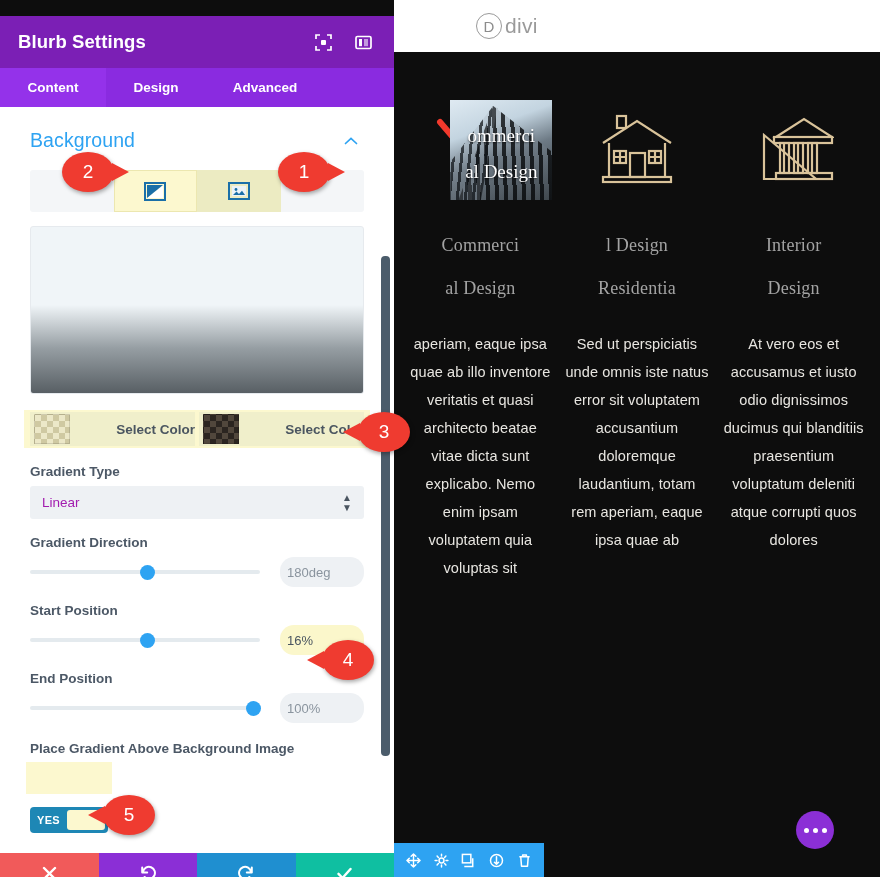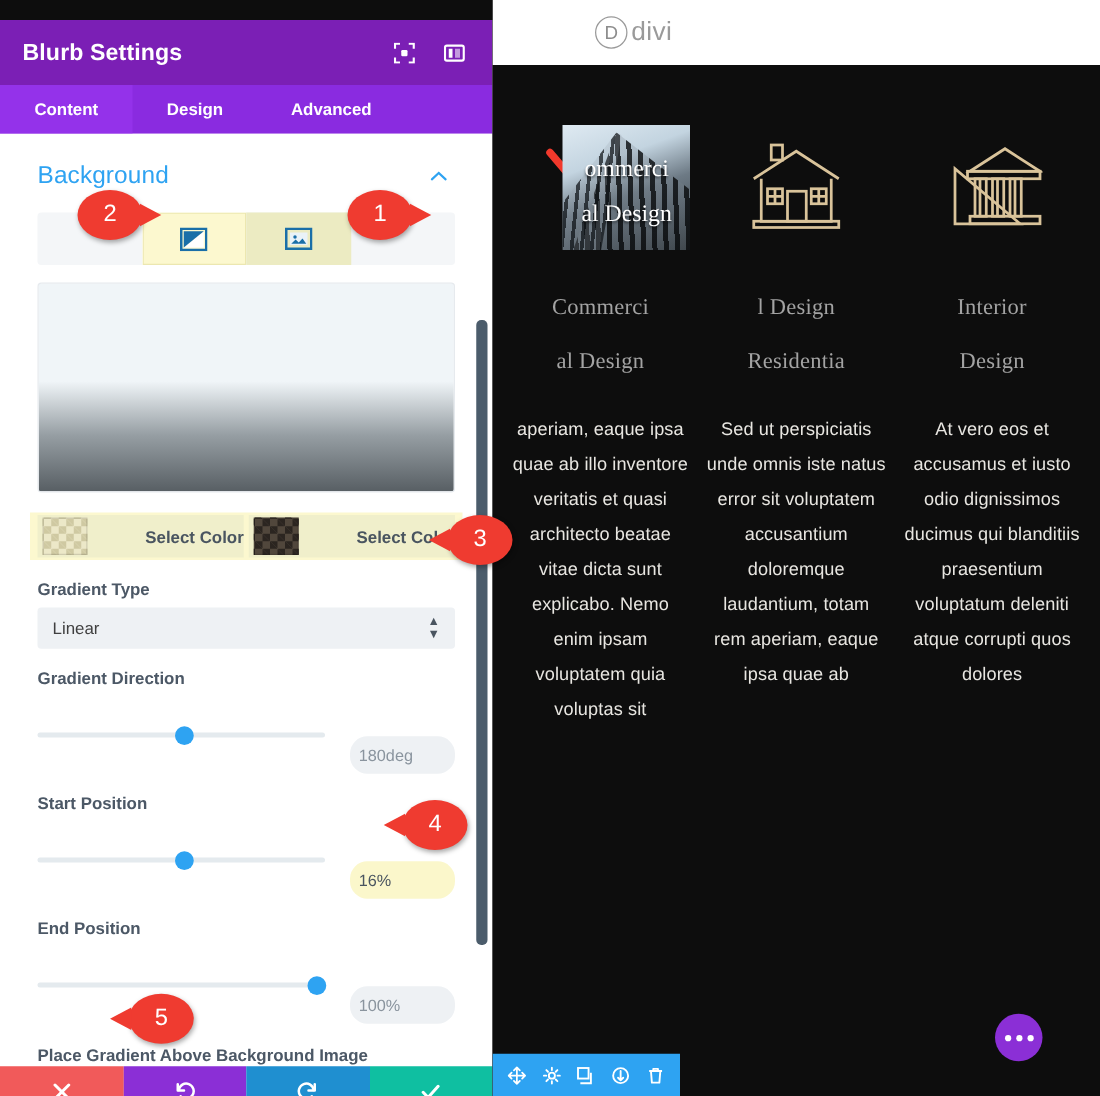--- a/index.html
+++ b/index.html
@@ -134,21 +134,21 @@
     font-size: 13.5px; color: #4c5866; font-weight: bold;
   }
 
   .select-wrap {
     margin: 0 30px;
     height: 33px; background: #eef1f4;
     border-radius: 3px;
     display: flex; align-items: center;
     padding: 0 12px; cursor: pointer;
   }
-  .select-val { flex: 1; font-size: 13.5px; color: #404040; }
+  .select-val { flex: 1; font-size: 13.5px; color: #a21caf; }
   .select-arrows { font-size: 10px; color: #4a5560; line-height: 1; text-align: center; }
 
   .slider-row {
     margin: 0 30px;
     display: flex; align-items: center; gap: 20px;
   }
   .slider {
     flex: 1; height: 22px; position: relative; cursor: pointer;
   }
   .slider .track {
@@ -157,21 +157,20 @@
   }
   .slider .knob {
     position: absolute; top: 4px; width: 15px; height: 15px;
     border-radius: 50%; background: #2ea3f2;
   }
   .num-box {
     width: 84px; height: 30px; background: #eef1f4;
     border-radius: 14px; display: flex; align-items: center;
     padding: 0 7px; font-size: 13px; color: #8a949e;
     cursor: text;
-    margin-top: 32px;
   }
   .num-box.hl { background: #fbf7cb; color: #4a5560; }
 
   .toggle-label {
     margin: 18px 0 6px 30px;
     font-size: 13.5px; color: #4c5866; font-weight: bold;
   }
   .toggle-wrap {
     margin-left: 26px; width: 86px; height: 32px;
     background: #fcf8cf; padding: 3px 4px;

